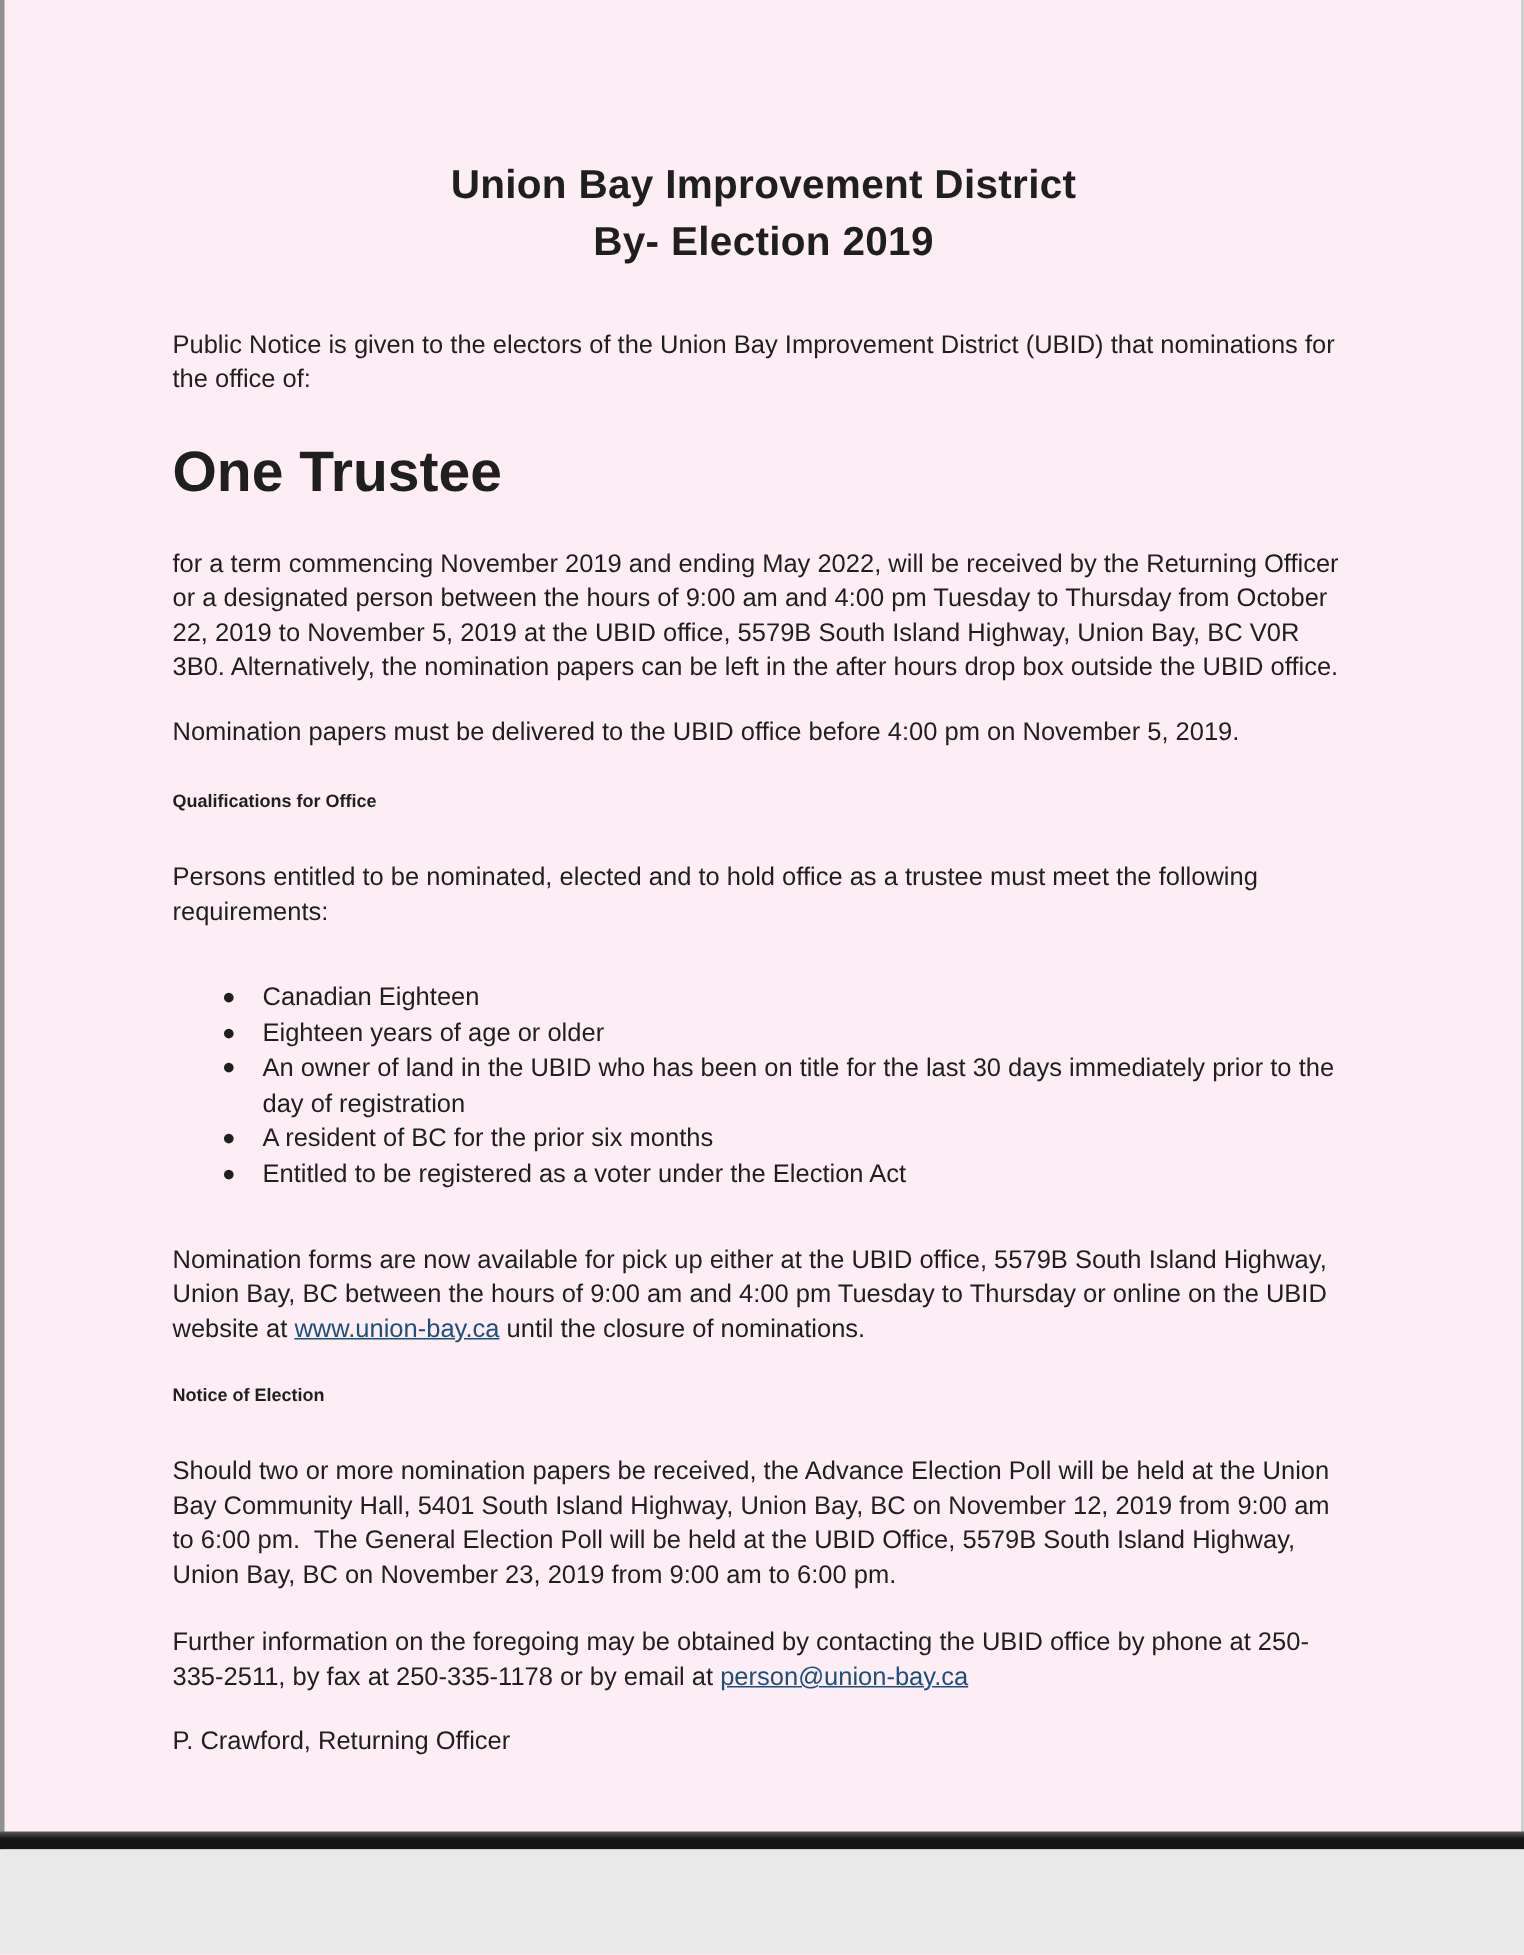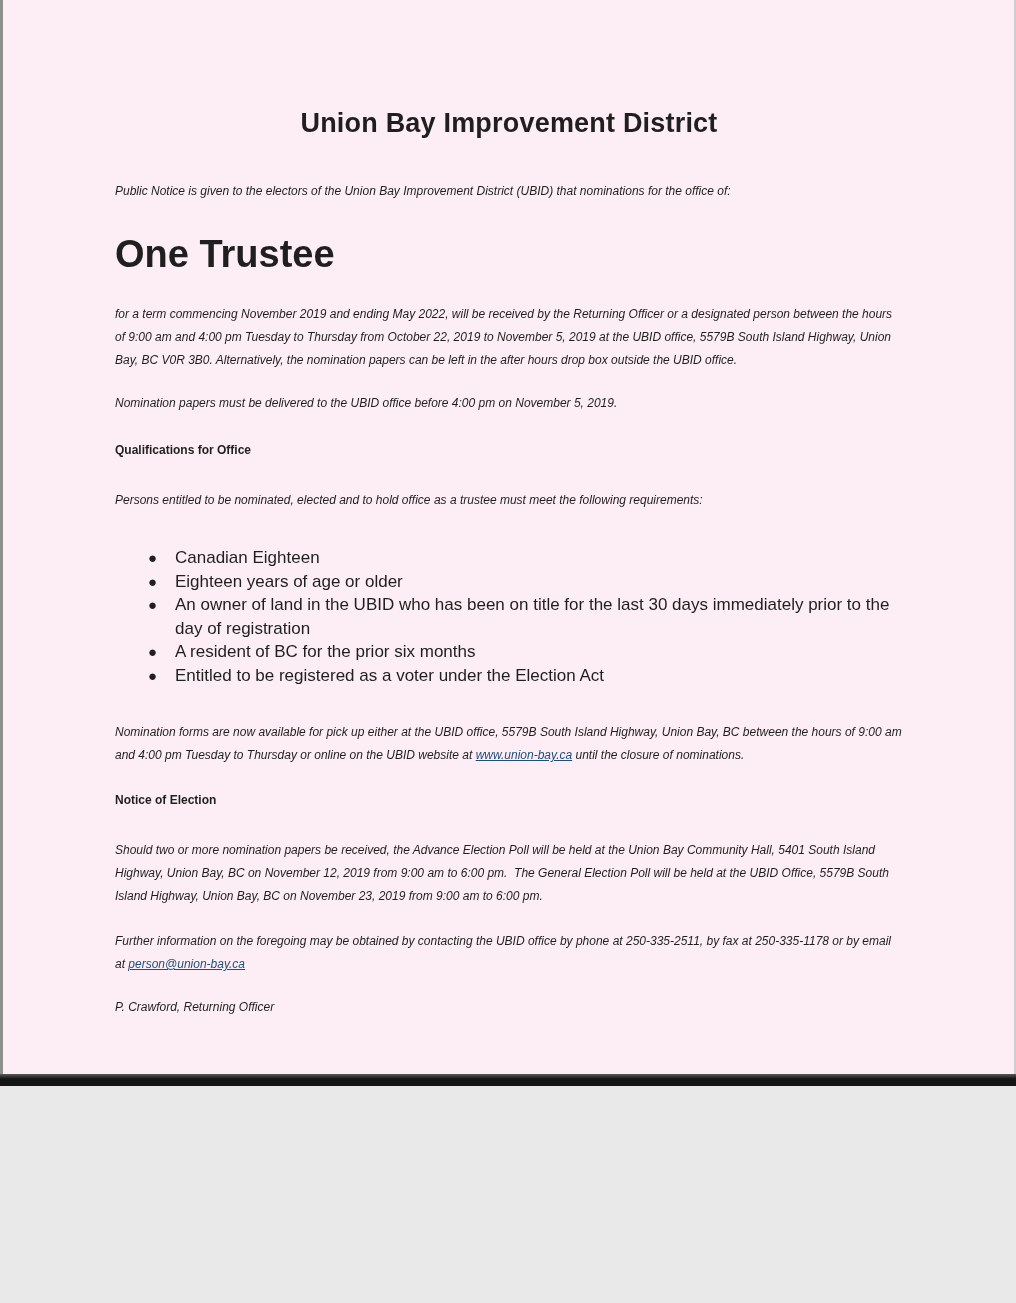--- a/index.html
+++ b/index.html
@@ -3,40 +3,39 @@
 <meta charset="utf-8">
 <style>
   :root{
     --paper:#fceef4;
     --text:#1f1f1f;
     --link:#1f4e79;
   }
   html,body{margin:0;padding:0;background:#e9e9e9;}
   .paper{
     position:relative;
-    width:1016px;height:1086px;
+    width:1016px;height:1233px;
     background:var(--paper);
     font-family:"Liberation Sans",sans-serif;
     color:var(--text);
     overflow:hidden;
   }
   .content{
     position:absolute;
     left:115px;top:0;
     width:788px;
   }
   .title-block{margin-top:104px;text-align:center;}
   .title-line{
     font-size:27px;font-weight:bold;line-height:38px;
     letter-spacing:0.2px;
   }
   .para{
-    font-size:12px;line-height:23px;
+    font-size:17px;line-height:23px;
     white-space:pre-wrap;
-    font-style:italic;
   }
   .intro{margin-top:38px;}
   .position-heading{
     margin-top:34px;text-align:left;
     font-size:38px;font-weight:bold;line-height:34px;
   }
   .term{margin-top:32px;}
   .deadline{margin-top:20px;}
   .section-heading{
     font-size:12px;font-weight:bold;line-height:26px;
@@ -81,20 +80,21 @@
 </style>
 </head>
 <body>
 
 <div class="paper">
 
   <div class="content">
 
     <div class="title-block">
       <div class="title-line">Union Bay Improvement District</div>
+      <div class="title-line">By- Election 2019</div>
     </div>
 
     <p class="para intro">Public Notice is given to the electors of the Union Bay Improvement District (UBID) that nominations for the office of:</p>
 
     <div class="position-heading">One Trustee</div>
 
     <p class="para term">for a term commencing November 2019 and ending May 2022, will be received by the Returning Officer or a designated person between the hours of 9:00 am and 4:00 pm Tuesday to Thursday from October 22, 2019 to November 5, 2019 at the UBID office, 5579B South Island Highway, Union Bay, BC V0R 3B0. Alternatively, the nomination papers can be left in the after hours drop box outside the UBID office.</p>
 
     <p class="para deadline">Nomination papers must be delivered to the UBID office before 4:00 pm on November 5, 2019.</p>
 

